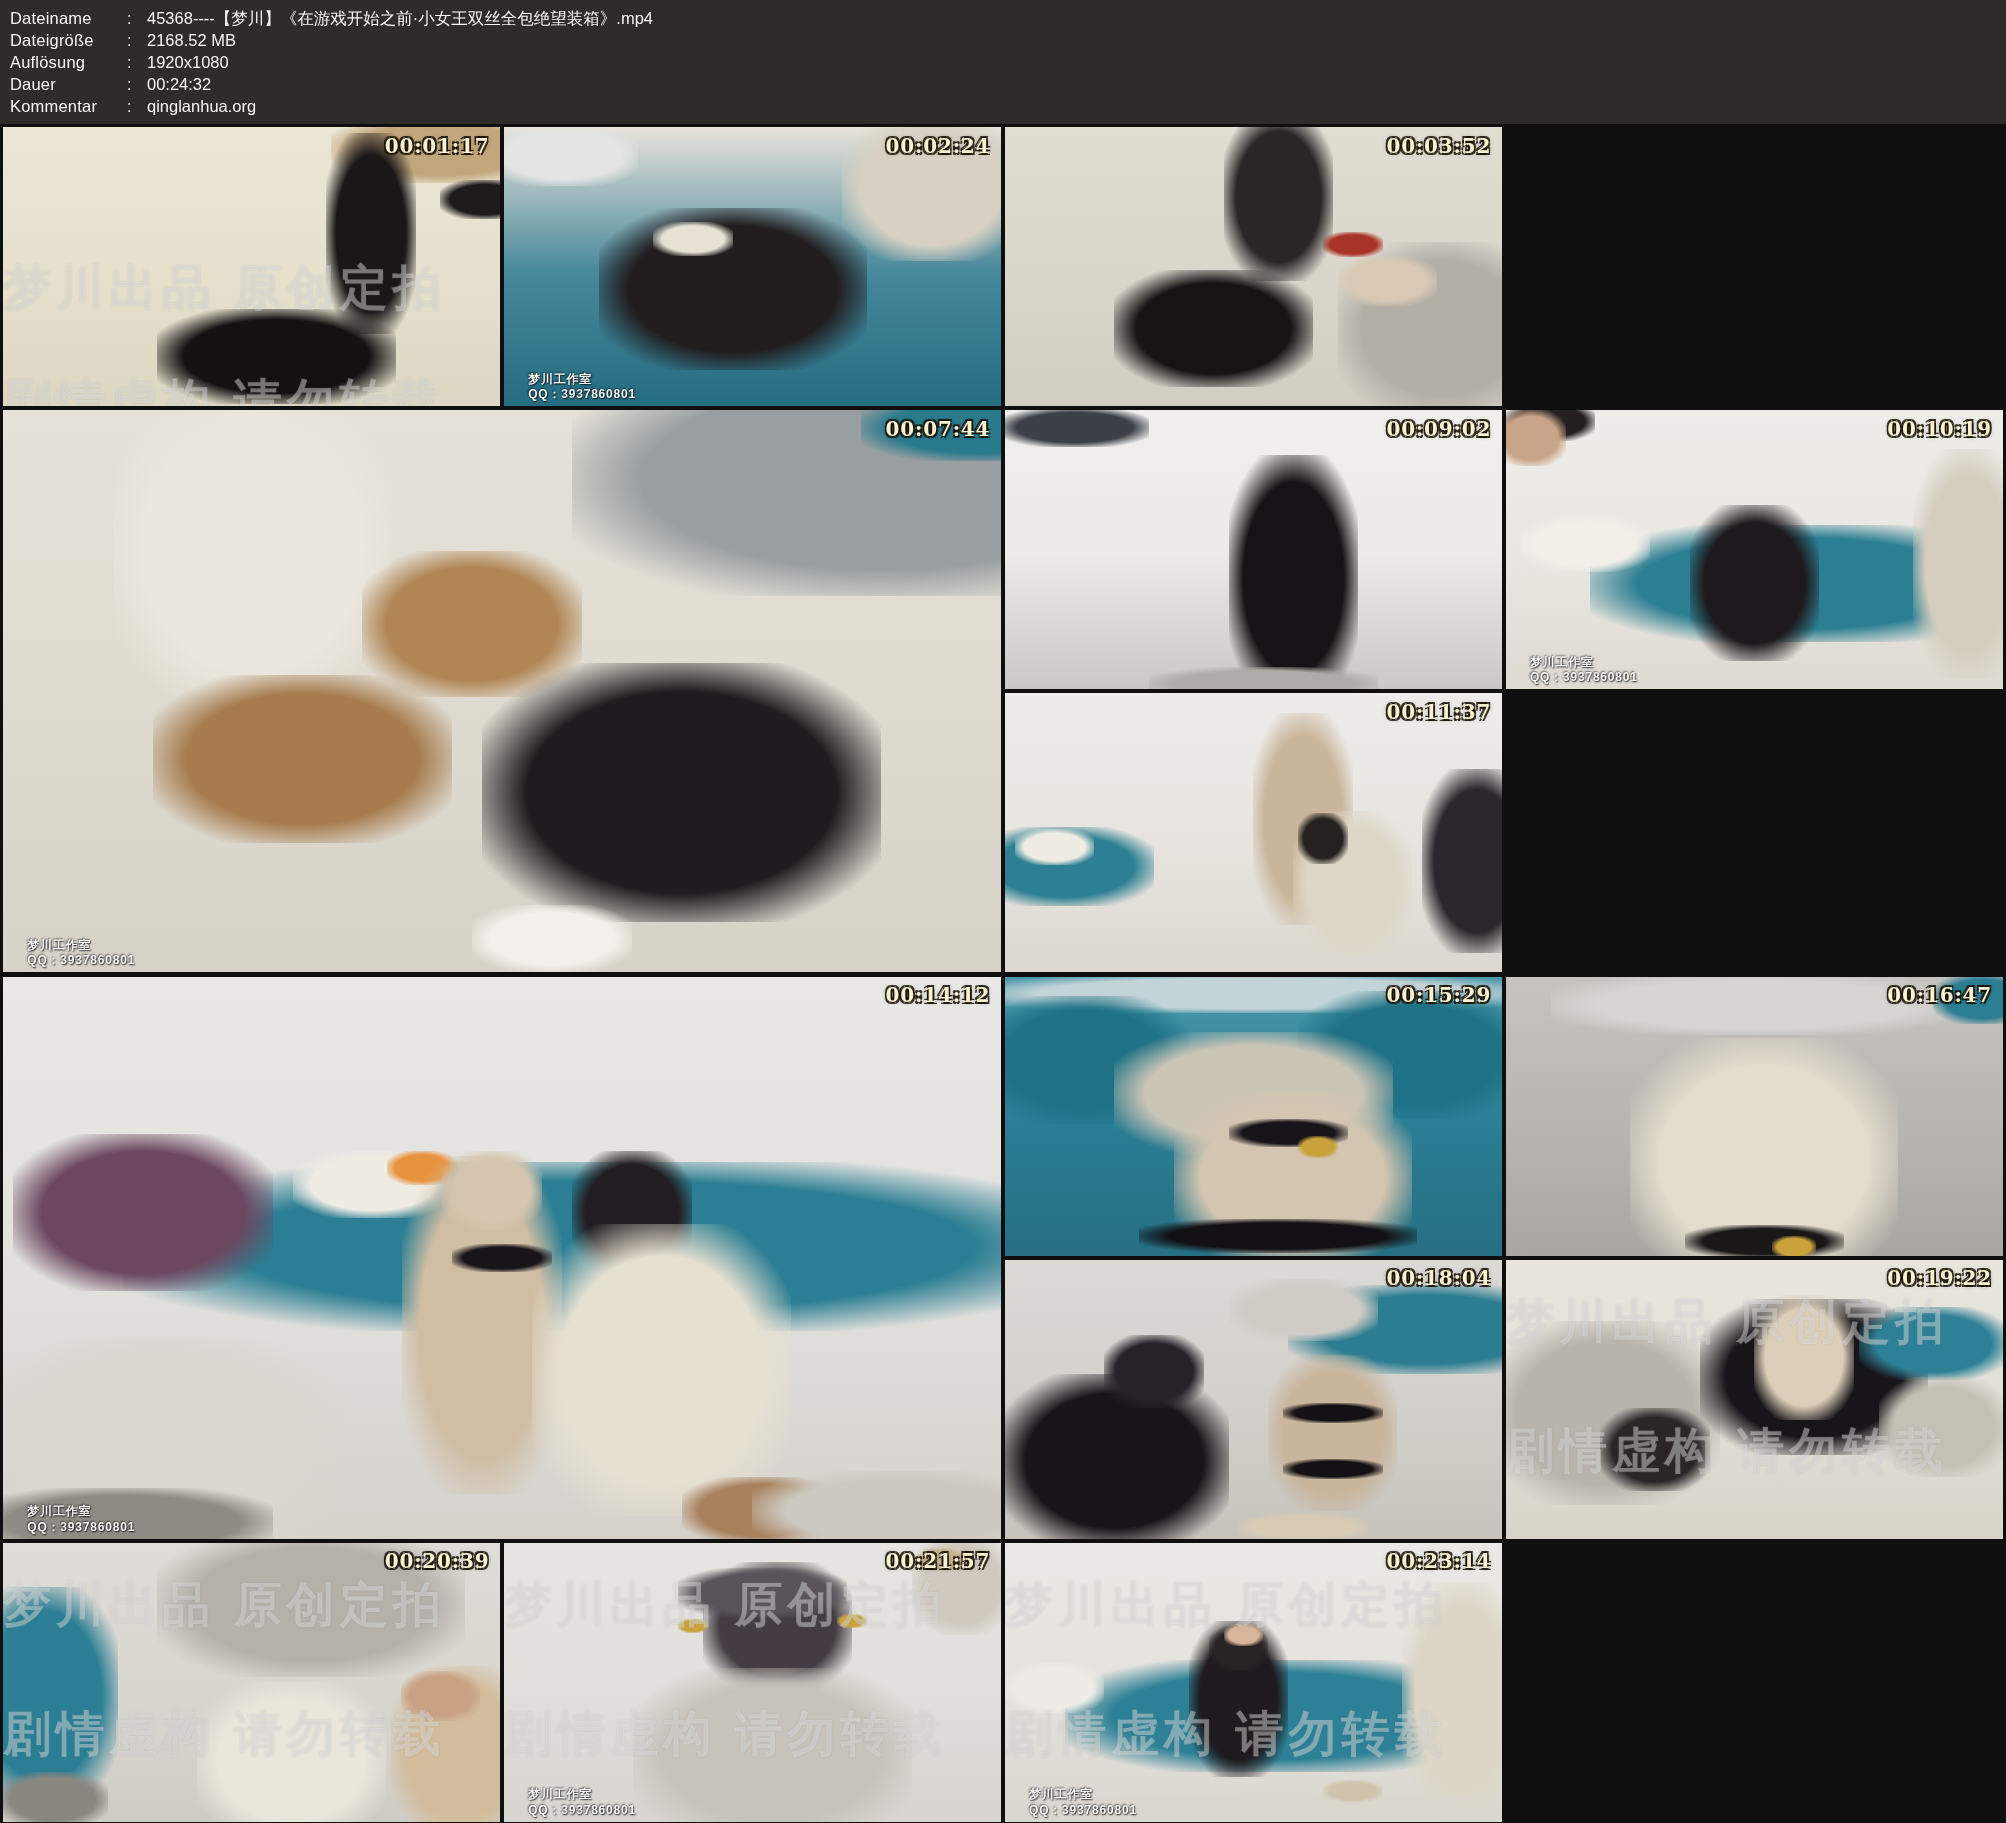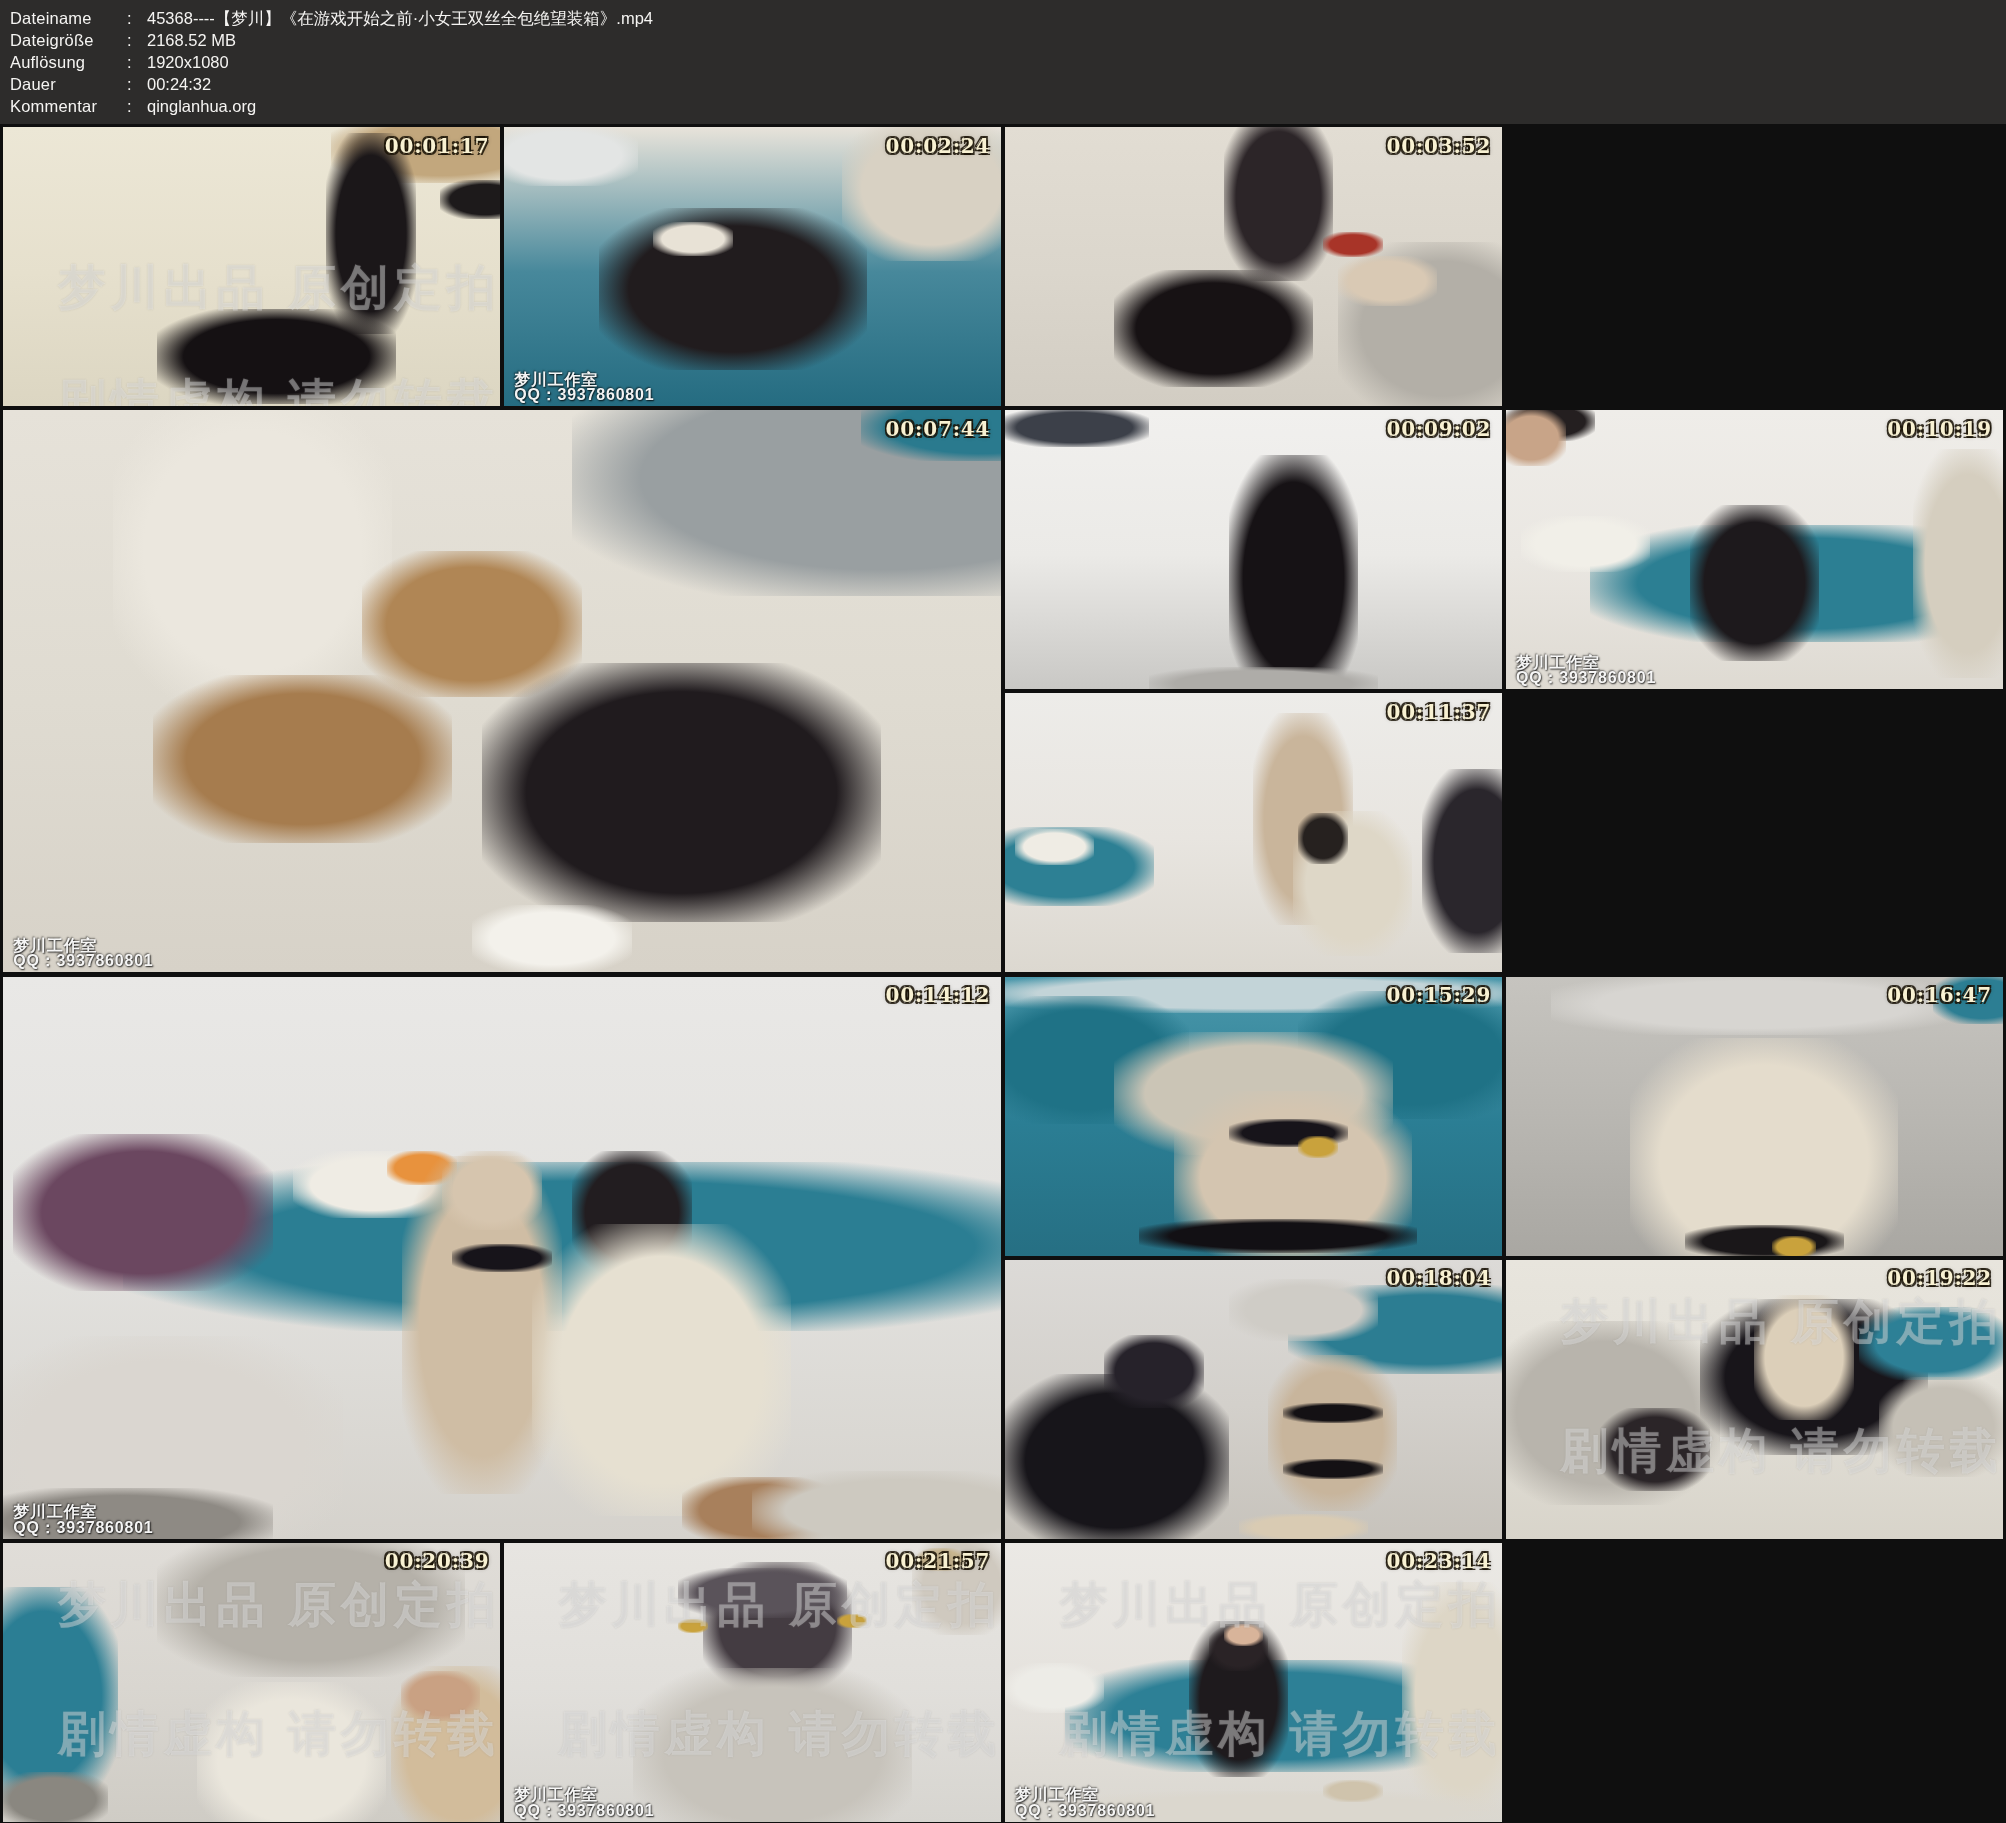--- a/index.html
+++ b/index.html
@@ -46,30 +46,30 @@
                 0 0 5px rgba(0,0,0,.45);
     text-align:right;
   }
   
   .wm-big{
     position:absolute;inset:0;z-index:4;pointer-events:none;
     color:rgba(255,255,255,.33);
     font-weight:bold;font-size:48px;letter-spacing:5px;
     text-shadow:0 0 1.7px rgba(130,130,130,.30);
   }
-  .wm-big div{position:absolute;width:100%;text-align:right;white-space:nowrap;}
+  .wm-big div{position:absolute;width:100%;text-align:left;white-space:nowrap;}
   .wm-mid div:first-child{top:11%;}
   .wm-mid div:last-child{top:57%;}
   .wm-low div:first-child{top:46%;}
   .wm-low div:last-child{top:87%;}
   
   .wm-small{
-    position:absolute;left:10px;bottom:3.3px;z-index:5;
+    position:absolute;left:24px;bottom:3.3px;z-index:5;
     color:rgba(255,255,255,.95);font-weight:bold;
-    font-size:16px;line-height:15.7px;letter-spacing:0.8px;
+    font-size:12px;line-height:15.7px;letter-spacing:0.8px;
     text-shadow:0.8px 0.8px 1.7px rgba(0,0,0,.85),-0.8px -0.8px 1.7px rgba(0,0,0,.55);
     margin-top:48px;
   }
 </style>
 </head>
 <body>
 
 <div class="header">
   <div>
       <div class="hrow">

